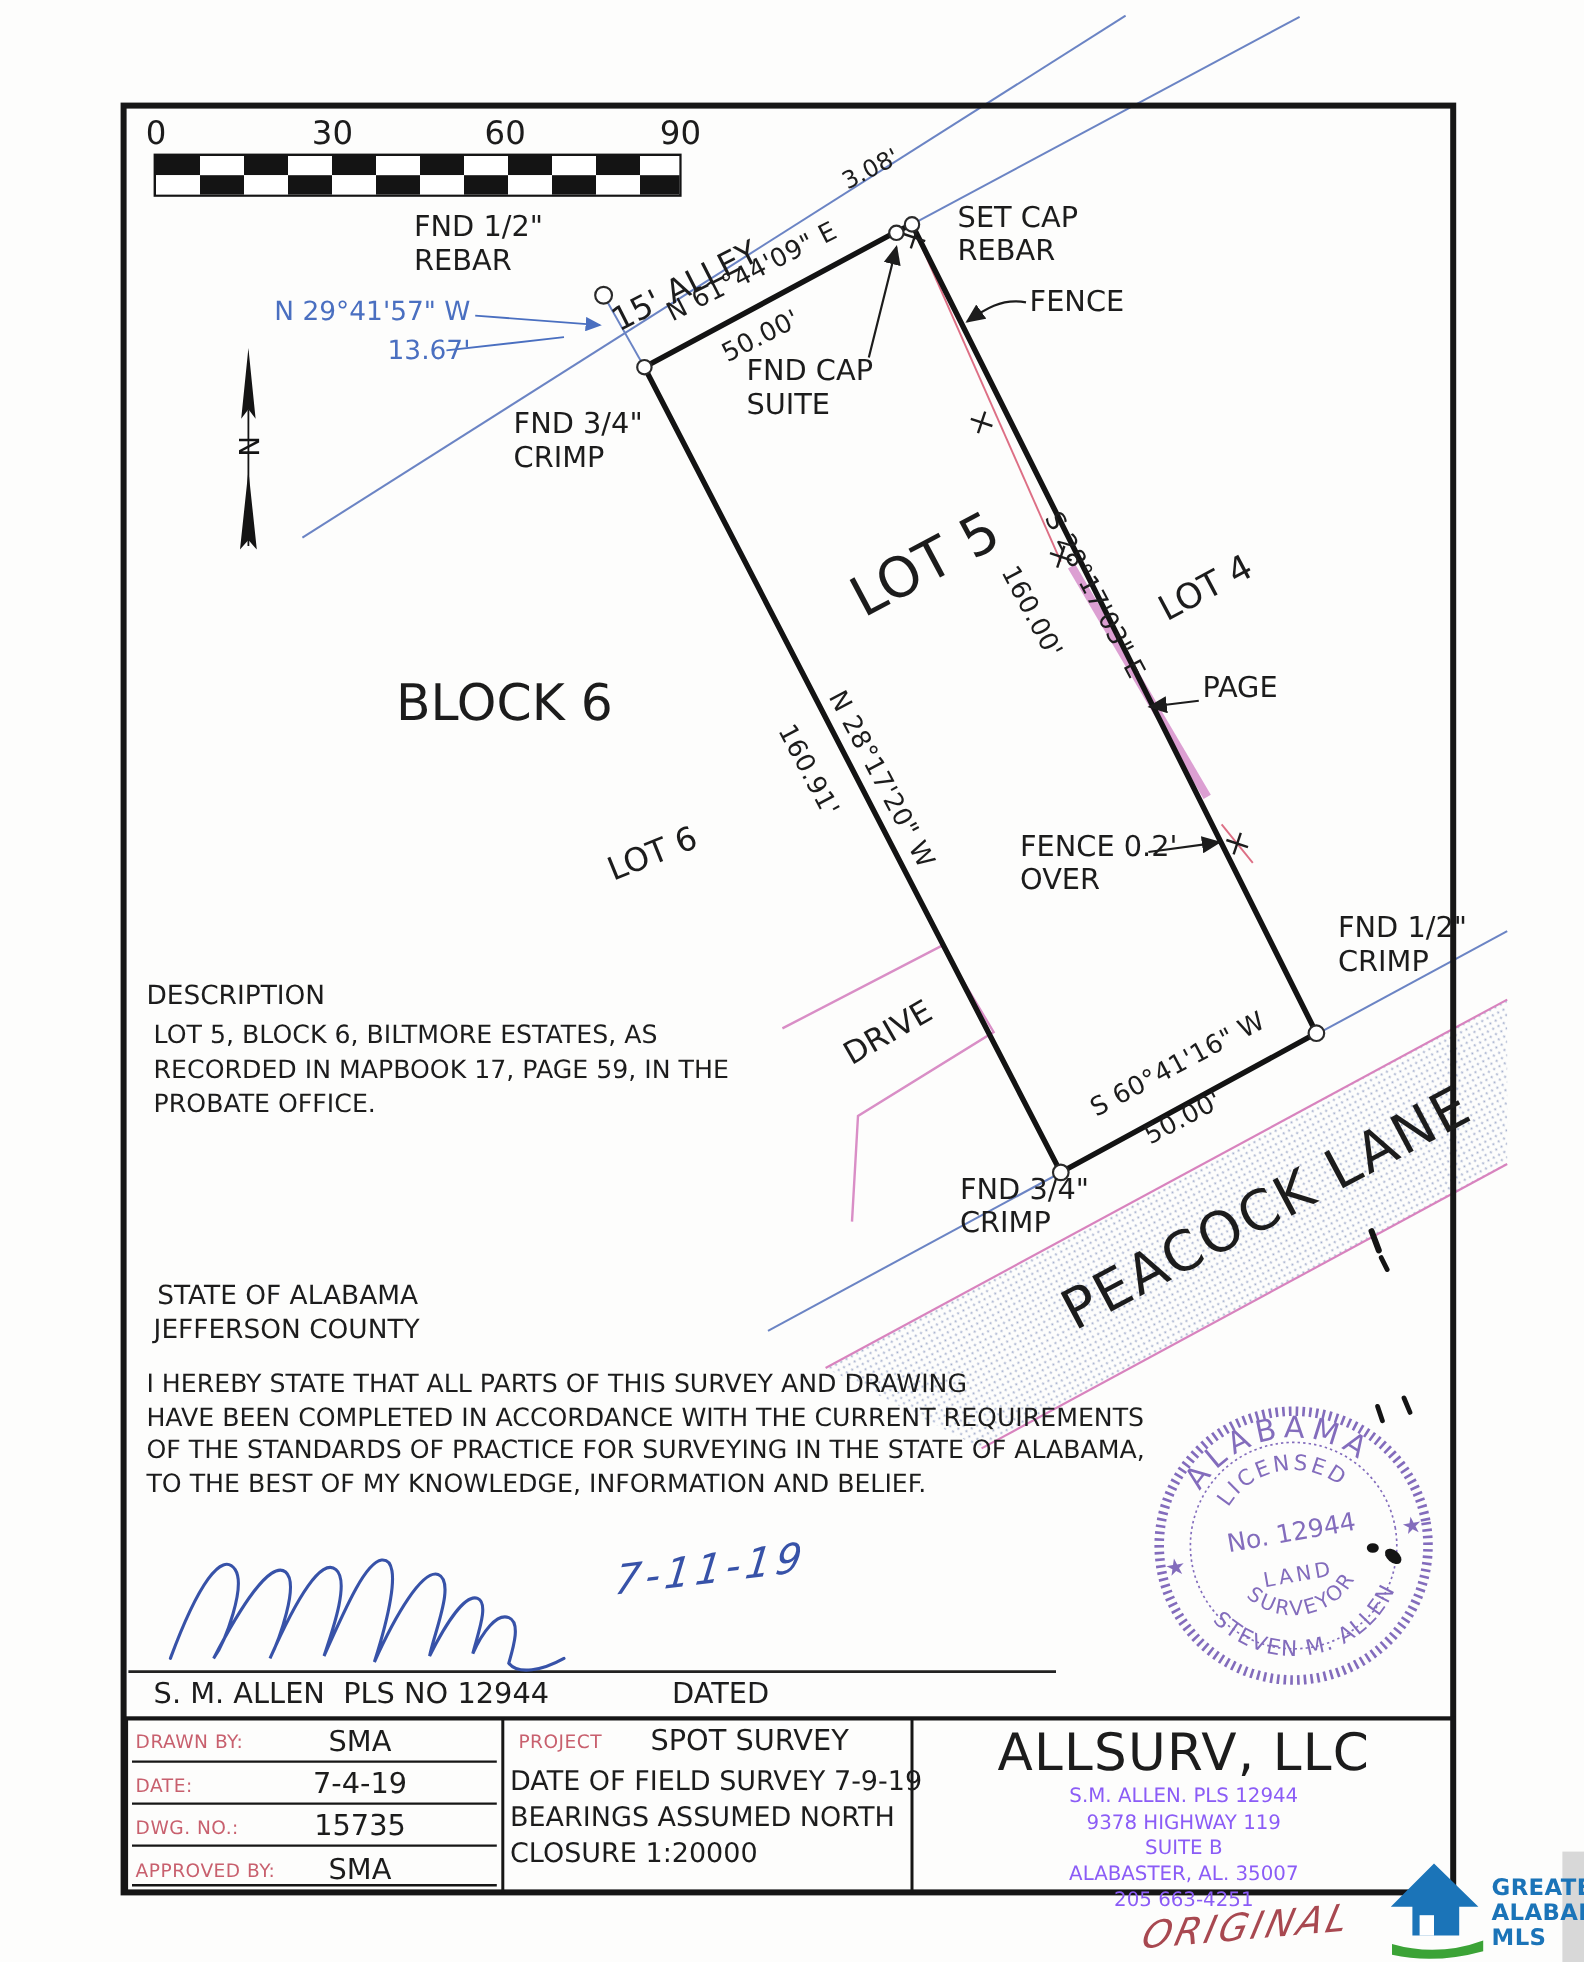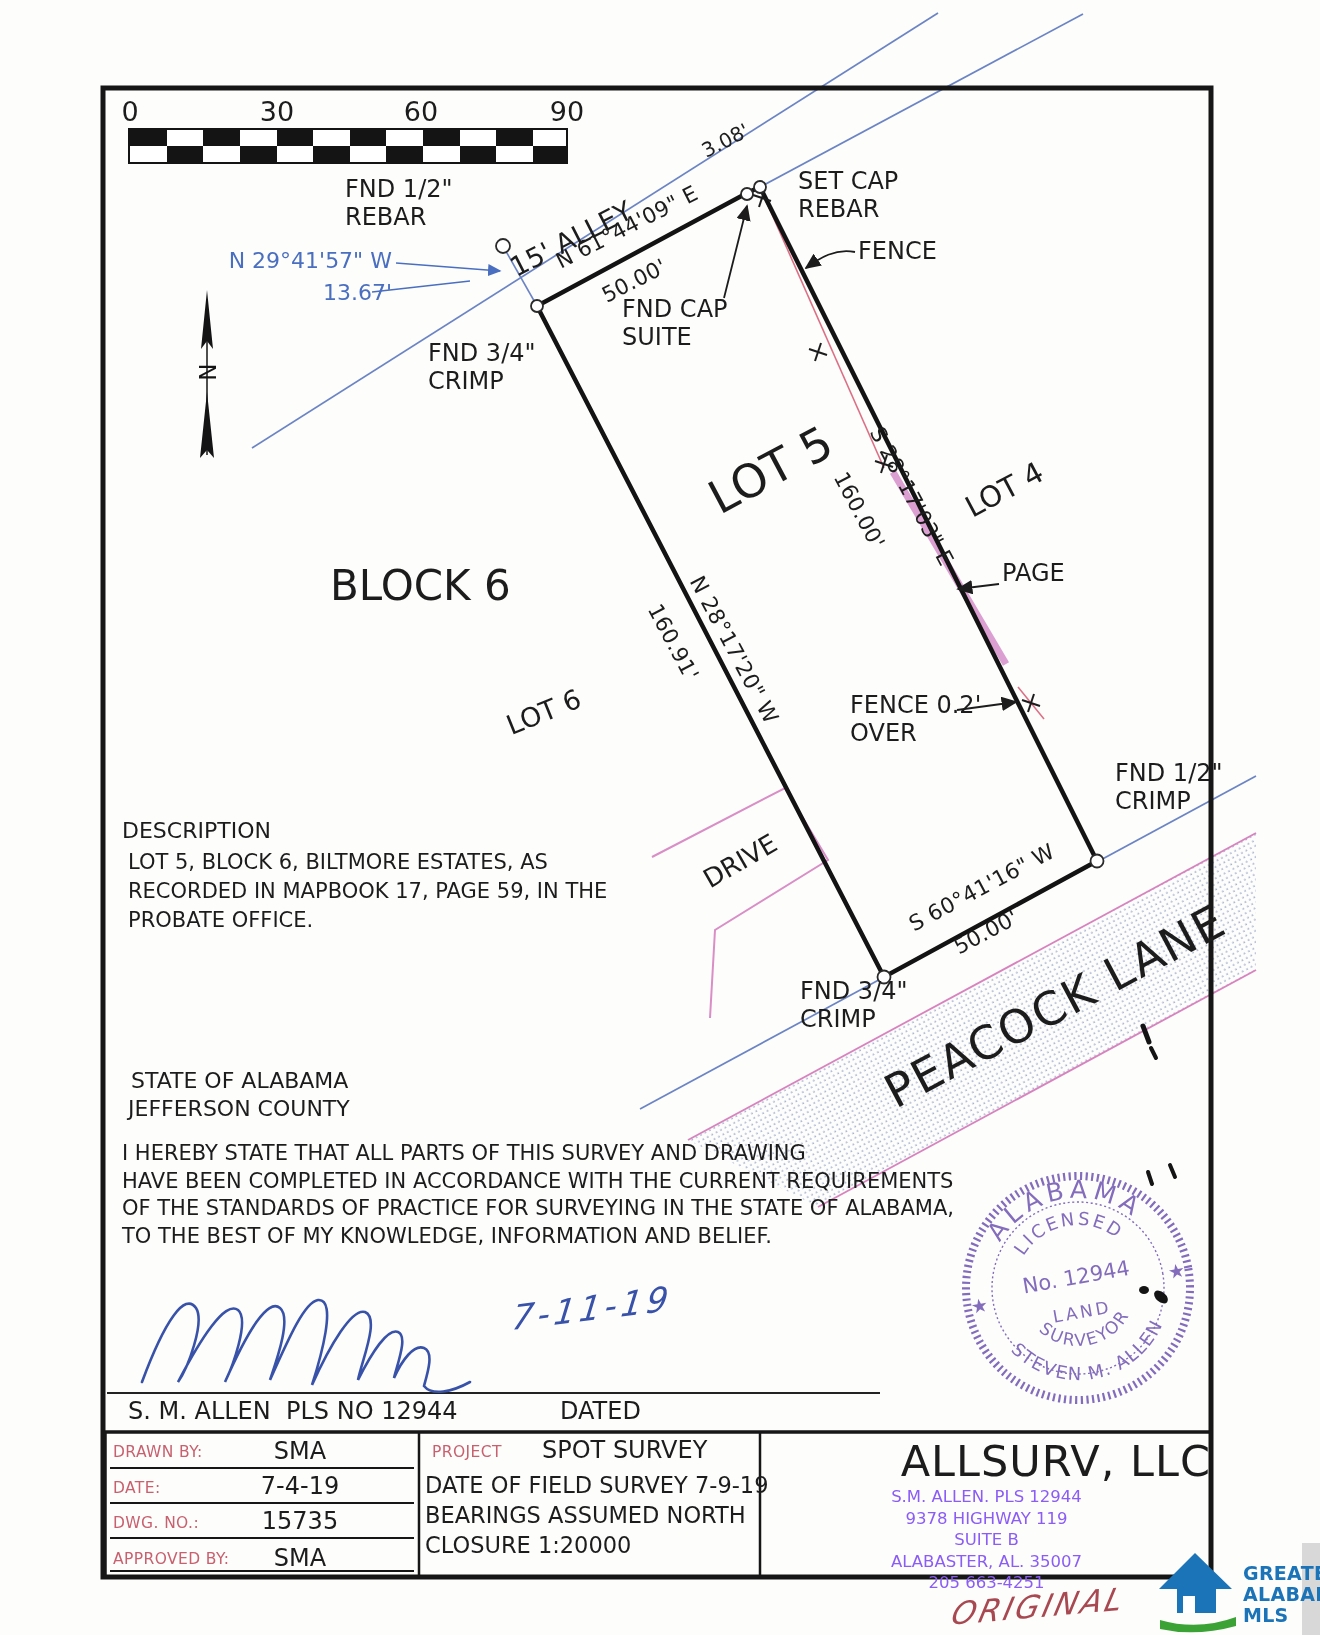--- a/index.html
+++ b/index.html
@@ -11,21 +11,21 @@
   .right{text-align:right;}
   .bear{font-size:21.5px;letter-spacing:.3px;}
   .scalebar{position:absolute;left:128px;top:128px;width:440px;height:36px;border:2px solid #141414;box-sizing:border-box;}
   .sb-row{height:16px;}
   .sb1{background:repeating-linear-gradient(90deg,#141414 0 36.6px,#fff 36.6px 73.3px);}
   .sb2{background:repeating-linear-gradient(90deg,#fff 0 36.6px,#141414 36.6px 73.3px);}
   .tick{position:absolute;top:96px;font-size:27px;transform:translateX(-50%);}
   .tb-label{position:absolute;color:#c8606e;font-size:15.5px;letter-spacing:.4px;}
   .tb-value{position:absolute;font-size:24px;width:150px;text-align:center;}
   .notes{position:absolute;left:425px;top:1470px;font-size:22.5px;line-height:30px;white-space:pre-line;}
-  .company{position:absolute;left:762px;top:1436px;width:449px;text-align:right;font-size:43px;letter-spacing:1px;}
+  .company{position:absolute;left:762px;top:1436px;width:449px;text-align:center;font-size:43px;letter-spacing:1px;}
   .company-info{position:absolute;left:762px;top:1486px;width:449px;text-align:center;color:#8b5cf6;
                 font-size:16.5px;line-height:21.5px;white-space:pre-line;}
   .handwrite-date{position:absolute;left:512px;top:1288px;color:#3752a8;font-size:34px;font-style:italic;
                   transform:rotate(-7deg) skewX(-14deg);letter-spacing:4px;}
   .original{position:absolute;left:952px;top:1588px;color:#a84850;font-size:31px;font-style:italic;
             transform:rotate(-5deg) skewX(-18deg);letter-spacing:3px;}
   .mls-text{position:absolute;left:1243px;color:#1b74b8;font-size:19px;font-weight:bold;letter-spacing:.3px;}
 </style>
 </head>
 <body>

